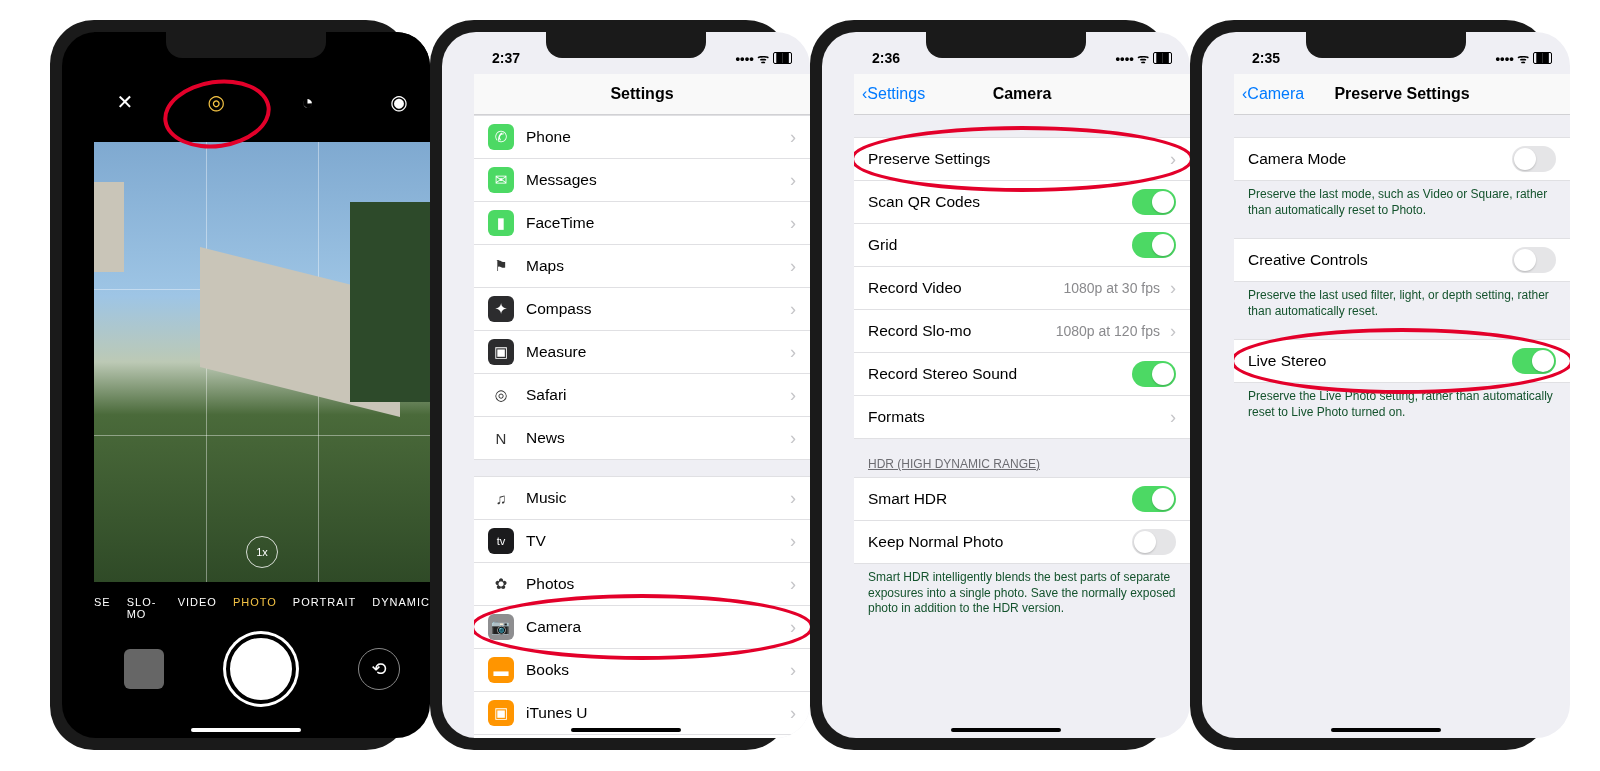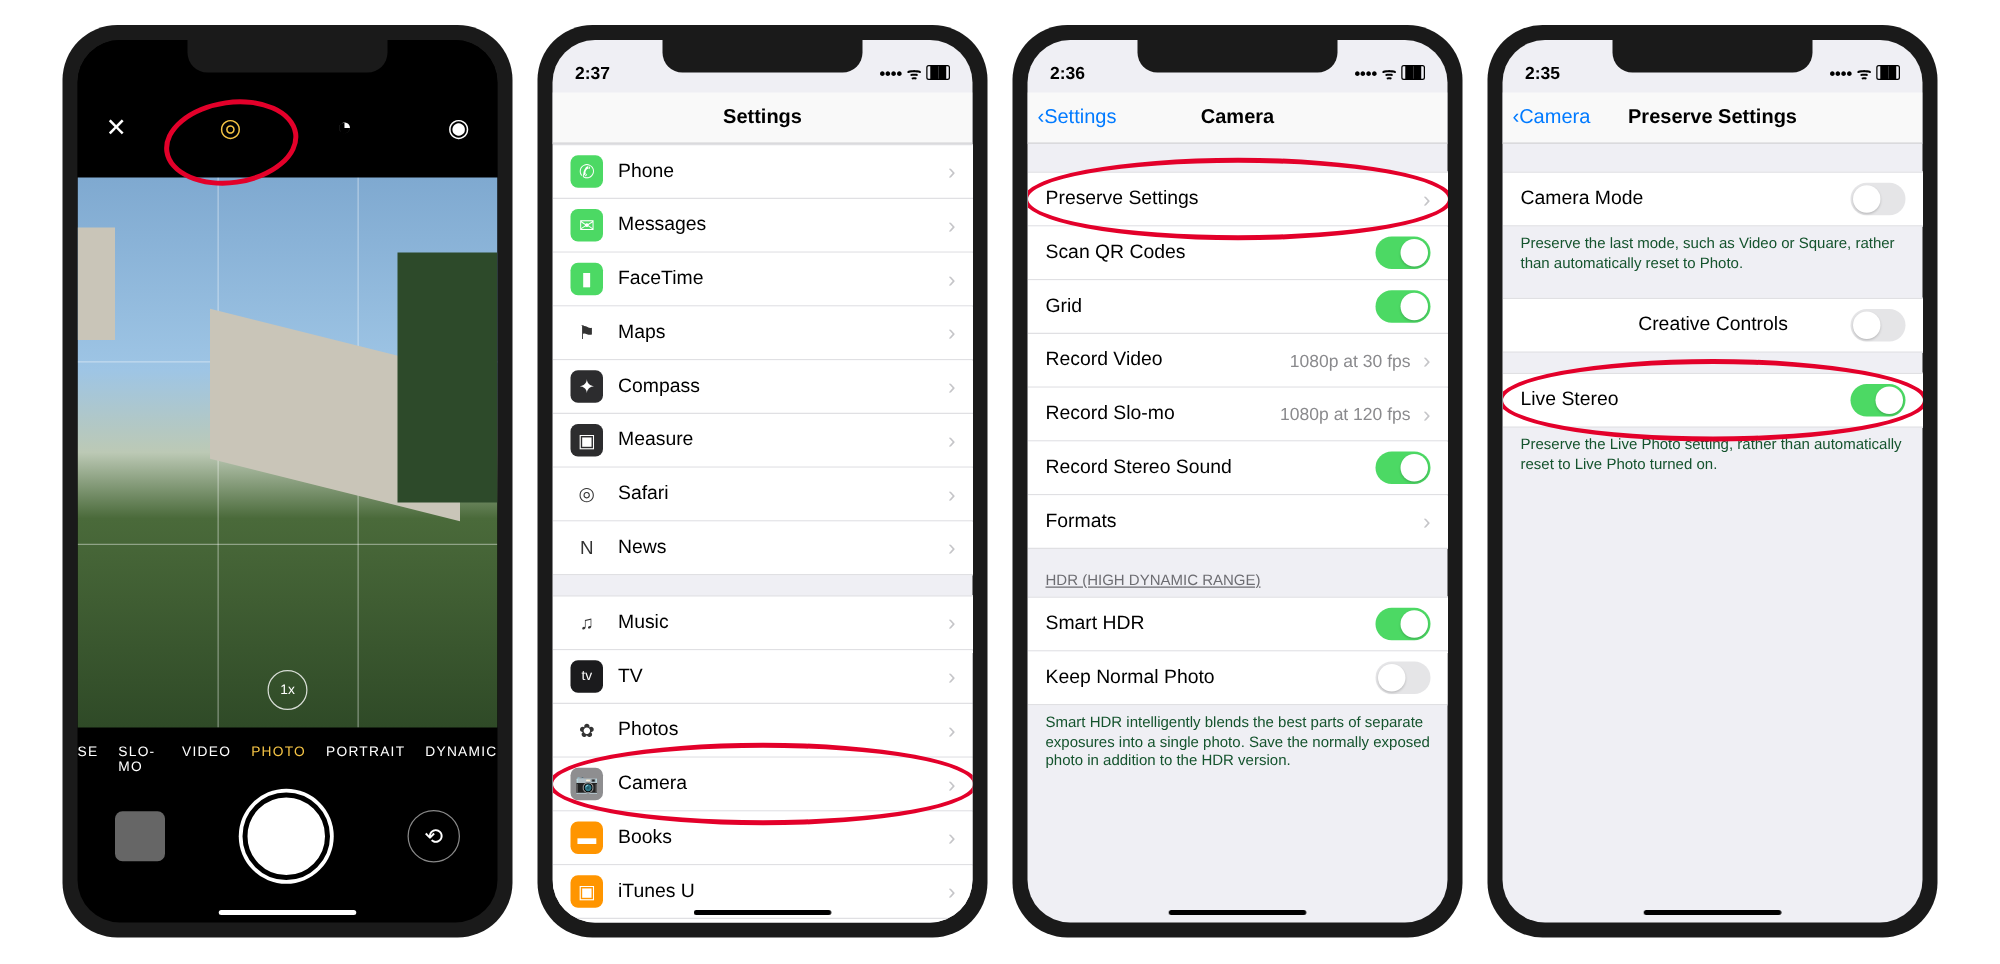--- a/index.html
+++ b/index.html
@@ -24,20 +24,21 @@
     position: relative;
     flex-shrink: 0;
   }
   .screen {
     width: 100%;
     height: 100%;
     border-radius: 34px;
     overflow: hidden;
     position: relative;
     background: #efeff4;
+    padding-left: 32px;
   }
   .notch {
     position: absolute;
     top: 0;
     left: 50%;
     transform: translateX(-50%);
     width: 160px;
     height: 26px;
     background: #1a1a1a;
     border-bottom-left-radius: 16px;
@@ -420,27 +421,28 @@
         <div class="cell-group tight" style="margin-top: 22px;">
           <div class="cell" style="position: relative;">
             <span>Camera Mode</span>
             <div class="toggle off">
               <div class="knob"></div>
             </div>
           </div>
         </div>
         <div class="group-footer">Preserve the last mode, such as Video or Square, rather than automatically reset to Photo.</div>
         <div class="cell-group">
-          <div class="cell" style="position: relative; justify-content: center;">
+          <div class="cell" style="position: relative;">
             <span>Creative Controls</span>
             <div class="toggle off">
               <div class="knob"></div>
             </div>
           </div>
         </div>
+        <div class="group-footer">Preserve the last used filter, light, or depth setting, rather than automatically reset.</div>
         <div class="cell-group">
           <div class="cell" style="position: relative;">
             <span>Live Stereo</span>
             <div class="toggle on">
               <div class="knob"></div>
             </div>
             <div class="annotation" style="inset: -12px -4px;"></div>
           </div>
         </div>
         <div class="group-footer">Preserve the Live Photo setting, rather than automatically reset to Live Photo turned on.</div>

